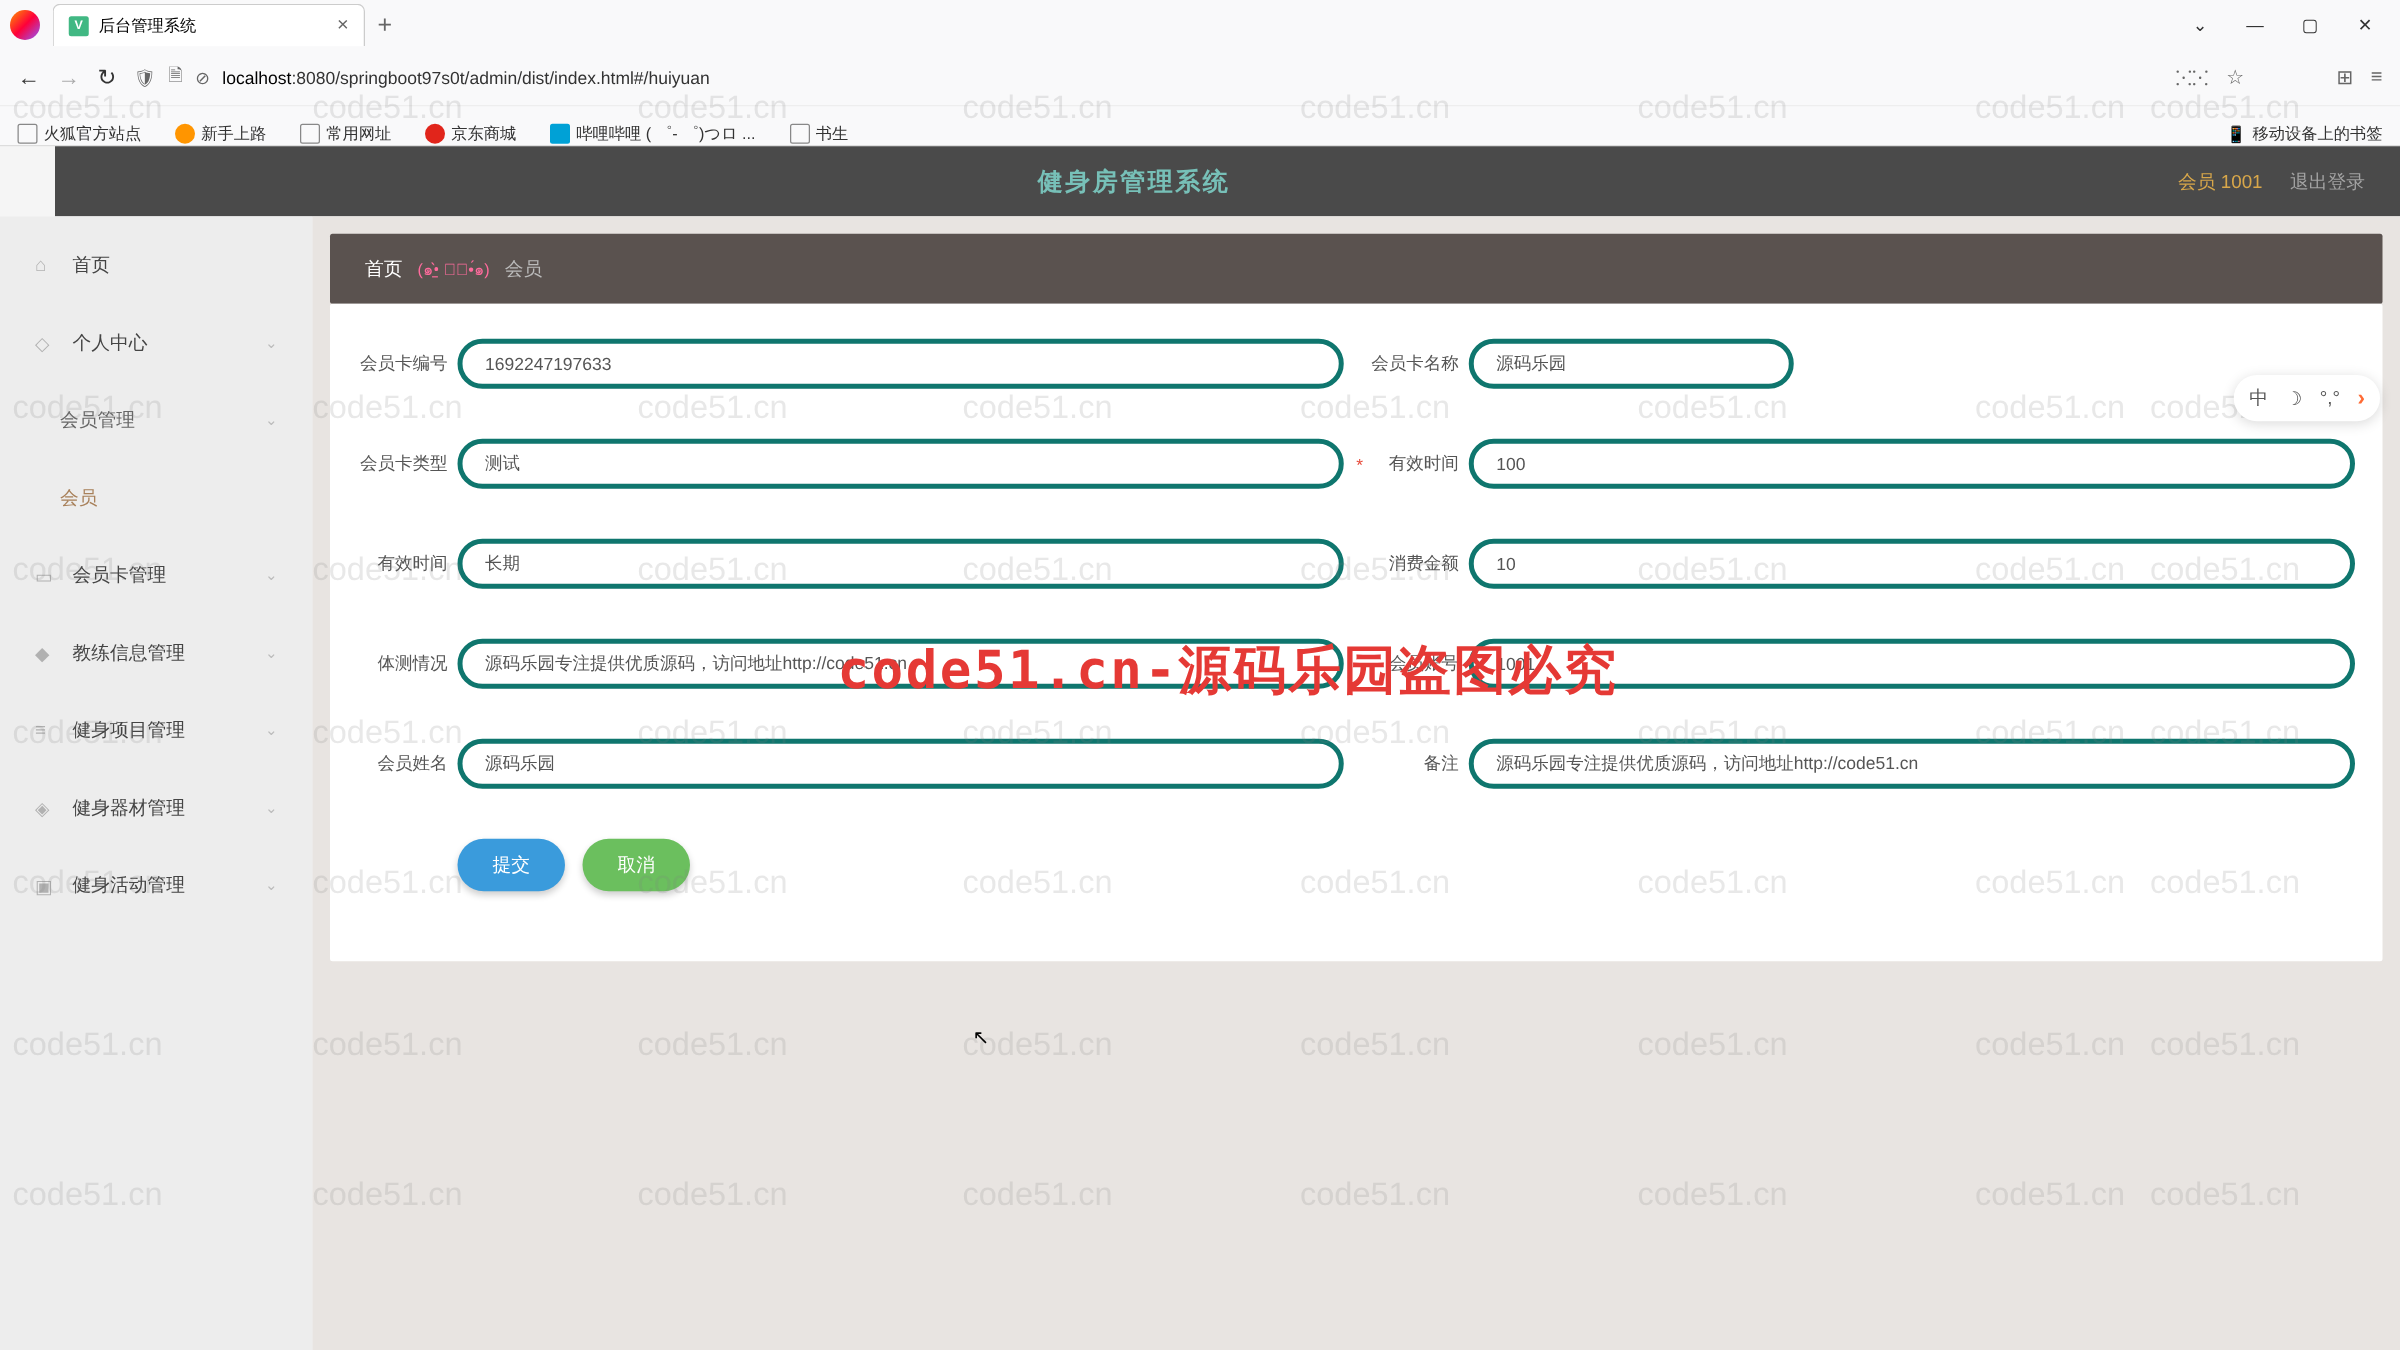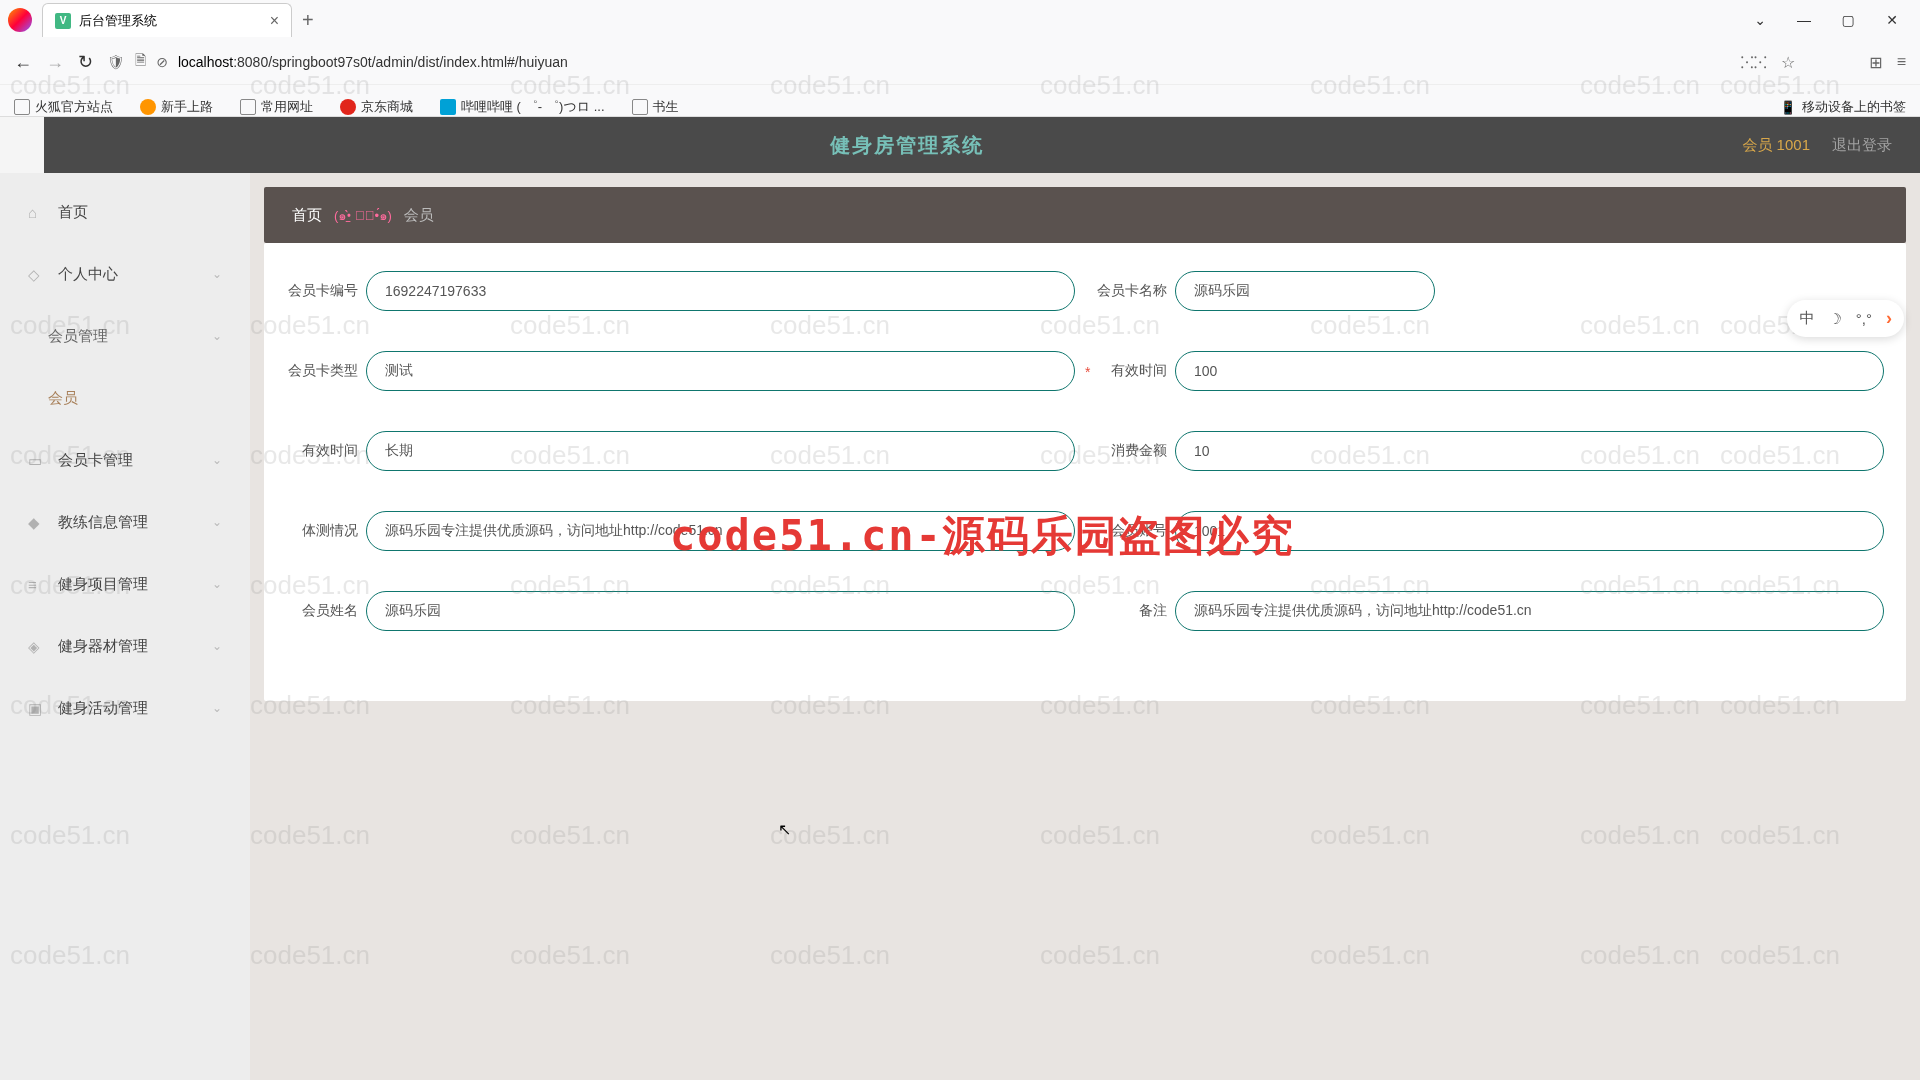--- a/index.html
+++ b/index.html
@@ -42,28 +42,28 @@
 .side-item.active { color: #a8805a; }
 .side-ico { width: 16px; height: 16px; opacity: 0.35; }
 .side-arrow { margin-left: auto; color: #bbb; font-size: 12px; }
 
 .main { flex: 1; background: #e8e4e1; padding: 0; overflow: auto; }
 .crumb-bar { height: 56px; background: #5a524f; display: flex; align-items: center; padding: 0 28px; color: #ccc; font-size: 15px; gap: 12px; margin: 14px; margin-bottom: 0; border-radius: 2px; }
 .crumb-bar .home { color: #fff; }
 .crumb-bar .emoji { color: #ff6b9d; font-size: 13px; }
 .crumb-bar .cur { color: #bbb; }
 
-.form-panel { background: #fff; margin: 0 14px 14px 14px; padding: 28px 22px 40px 22px; border-radius: 2px; }
+.form-panel { background: #fff; margin: 0 14px 14px 14px; padding: 28px 22px 56px 22px; border-radius: 2px; }
 .form-row { display: flex; gap: 20px; margin-bottom: 40px; align-items: flex-start; }
 .form-row:last-of-type { margin-bottom: 30px; }
 .form-grp { display: flex; align-items: flex-start; }
 .form-grp.half { flex: 1; }
 .lbl { width: 72px; text-align: right; font-size: 14px; color: #555; padding-top: 10px; line-height: 1.4; position: relative; }
 .lbl.req::before { content: '*'; color: #e74c3c; position: absolute; left: -10px; top: 12px; }
-.inp { flex: 1; height: 40px; border: 1px solid #0f766e; border-radius: 22px; padding: 0 18px; font-size: 14px; color: #555; background: #fff; outline: none; margin-left: 8px; }
+.inp { flex: 1; height: 40px; border: 4px solid #0f766e; border-radius: 22px; padding: 0 18px; font-size: 14px; color: #555; background: #fff; outline: none; margin-left: 8px; }
 .inp.narrow { max-width: 260px; }
 
 .btn-row { display: flex; gap: 14px; padding-left: 80px; }
 .btn { height: 42px; padding: 0 28px; border-radius: 22px; border: none; font-size: 15px; color: #fff; cursor: pointer; box-shadow: 0 3px 6px rgba(0,0,0,0.2); }
 .btn.primary { background: #3a9bdc; }
 .btn.cancel { background: #6bbf5e; }
 
 
 .wm { position: absolute; inset: 0; pointer-events: none; z-index: 1; }
 .wm-text { position: absolute; color: rgba(130,130,130,0.18); font-size: 26px; font-weight: 300; white-space: nowrap; }
@@ -249,20 +249,24 @@
         </div>
         <div class="form-row">
           <div class="form-grp half">
             <div class="lbl">会员姓名</div>
             <input class="inp" value="源码乐园" style="">
           </div>
           <div class="form-grp half">
             <div class="lbl">备注</div>
             <input class="inp" value="源码乐园专注提供优质源码，访问地址http://code51.cn" style="">
           </div>
+        </div>
+        <div class="btn-row">
+          <button class="btn primary">提交</button>
+          <button class="btn cancel">取消</button>
         </div>
       </div>
     </div>
   </div>
 </div>
 
 <div class="float-tb">
   <span>中</span>
   <span>☽</span>
   <span>°,°</span>

